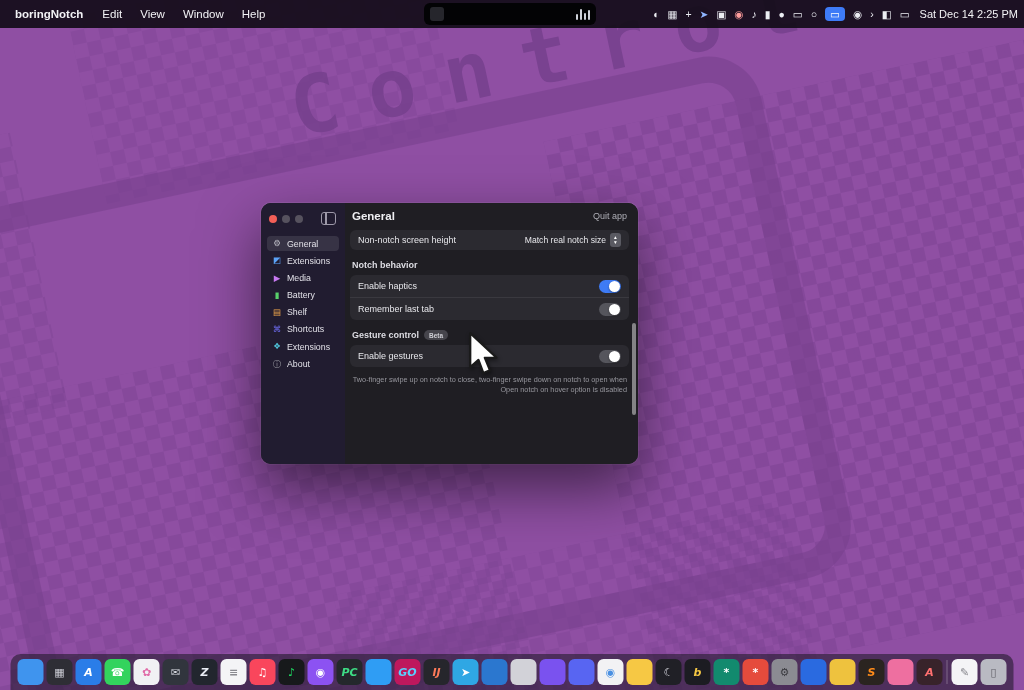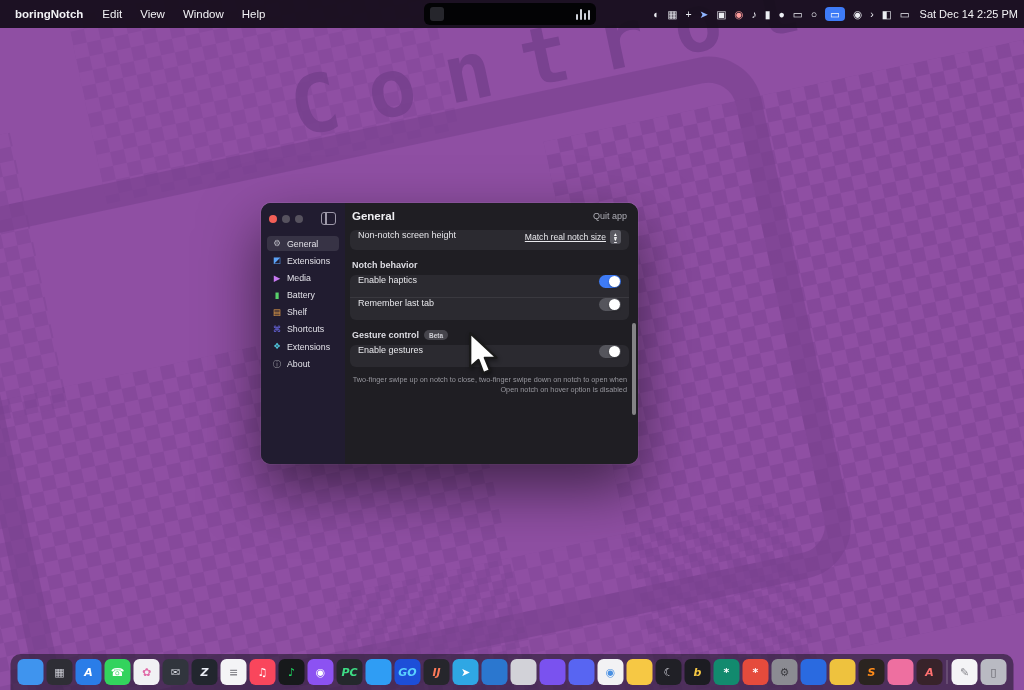--- a/index.html
+++ b/index.html
@@ -64,33 +64,33 @@
   .sb-toggle:before{content:"";position:absolute;left:3.2px;top:0;bottom:0;width:1.4px;background:#9d98a8;}
   .sb-items{display:flex;flex-direction:column;}
   .sb-item{display:flex;align-items:center;gap:5px;padding:2.5px 5px;border-radius:4px;color:#e2e1e8;font-size:8.8px;margin-bottom:2.2px;}
   .sb-item.active{background:rgba(255,255,255,.10);}
   .sb-ico{width:10px;font-size:8.5px;text-align:center;line-height:1;}
 
   .content{flex:1;position:relative;padding:5px 9px 6px 5px;box-sizing:border-box;background:#1f1e23;}
   .content-header{display:flex;justify-content:space-between;align-items:center;padding:2px 2px 8px;}
   .win-title{font-size:11.5px;font-weight:700;color:#efeff2;}
   .quit{font-size:9px;color:#aeaeb6;}
-  .row{background:#2b2a30;border-radius:6px;display:flex;align-items:flex-start;justify-content:space-between;
+  .row{background:#2b2a30;border-radius:6px;display:flex;align-items:center;justify-content:space-between;
        padding:0 8px;height:20px;font-size:9px;color:#e6e6ea;gap:48px;}
   .section-h{font-size:9px;font-weight:700;color:#dcdce2;margin:10px 2px 5px;display:flex;align-items:center;gap:5px;}
   .group{background:#2b2a30;border-radius:6px;overflow:hidden;}
   .group .row{background:transparent;border-radius:0;height:22px;justify-content:flex-start;}
   .group .row + .row{border-top:1px solid #3a393f;}
   .group .row .rl{flex:0 0 auto;}
   .group .row .toggle{margin-left:auto;}
   .toggle{width:22px;height:13px;border-radius:7px;background:#55555c;position:relative;flex:0 0 auto;}
   .toggle:after{content:"";position:absolute;top:1px;right:1px;width:11px;height:11px;border-radius:50%;background:#fff;
                 box-shadow:0 1px 2px rgba(0,0,0,.4);}
   .toggle[data-state="on"]{background:#3e7bf5;}
-  .popup{display:flex;align-items:center;gap:4px;font-size:8.6px;color:#e8e8ec;text-decoration:underline;}
+  .popup{display:flex;align-items:center;gap:4px;font-size:8.6px;color:#e8e8ec;}
   .chev{width:11px;height:14px;background:#5a5a62;border-radius:3px;display:flex;flex-direction:column;
         align-items:center;justify-content:center;line-height:.85;font-size:5.5px;color:#fff;}
   .dim{color:#98989f;}
   .mhd-val{font-size:8.6px;color:#98989f;margin-left:auto;margin-right:6px;}
   .slider{width:130px;height:12px;position:relative;flex:0 0 auto;}
   .slider .track{position:absolute;left:0;right:0;top:5.5px;height:1px;background:#6a6a72;}
   .slider .ticks{position:absolute;left:0;right:0;top:3px;height:6px;
                  background:repeating-linear-gradient(90deg,#606068 0 1px,transparent 1px 13px);}
   .slider .knob{position:absolute;left:2px;top:1px;width:10px;height:10px;border-radius:50%;background:#fff;
                 box-shadow:0 1px 2px rgba(0,0,0,.5);}
@@ -323,21 +323,21 @@
         <i class="dock-ico" style="background: rgb(36, 40, 44);">
           <b style="color: rgb(61, 220, 132);">PC</b>
         </i>
       </span>
         <span class="dock-item">
         <i class="dock-ico" style="background: rgb(47, 157, 244);">
           <b></b>
         </i>
       </span>
         <span class="dock-item">
-        <i class="dock-ico" style="background: #1d4ed8;">
+        <i class="dock-ico" style="background: #be185d;">
           <b style="color: rgb(90, 209, 255);">GO</b>
         </i>
       </span>
         <span class="dock-item">
         <i class="dock-ico" style="background: rgb(38, 38, 44);">
           <b style="color: rgb(255, 122, 89);">IJ</b>
         </i>
       </span>
         <span class="dock-item">
         <i class="dock-ico" style="background: rgb(47, 167, 228);">

